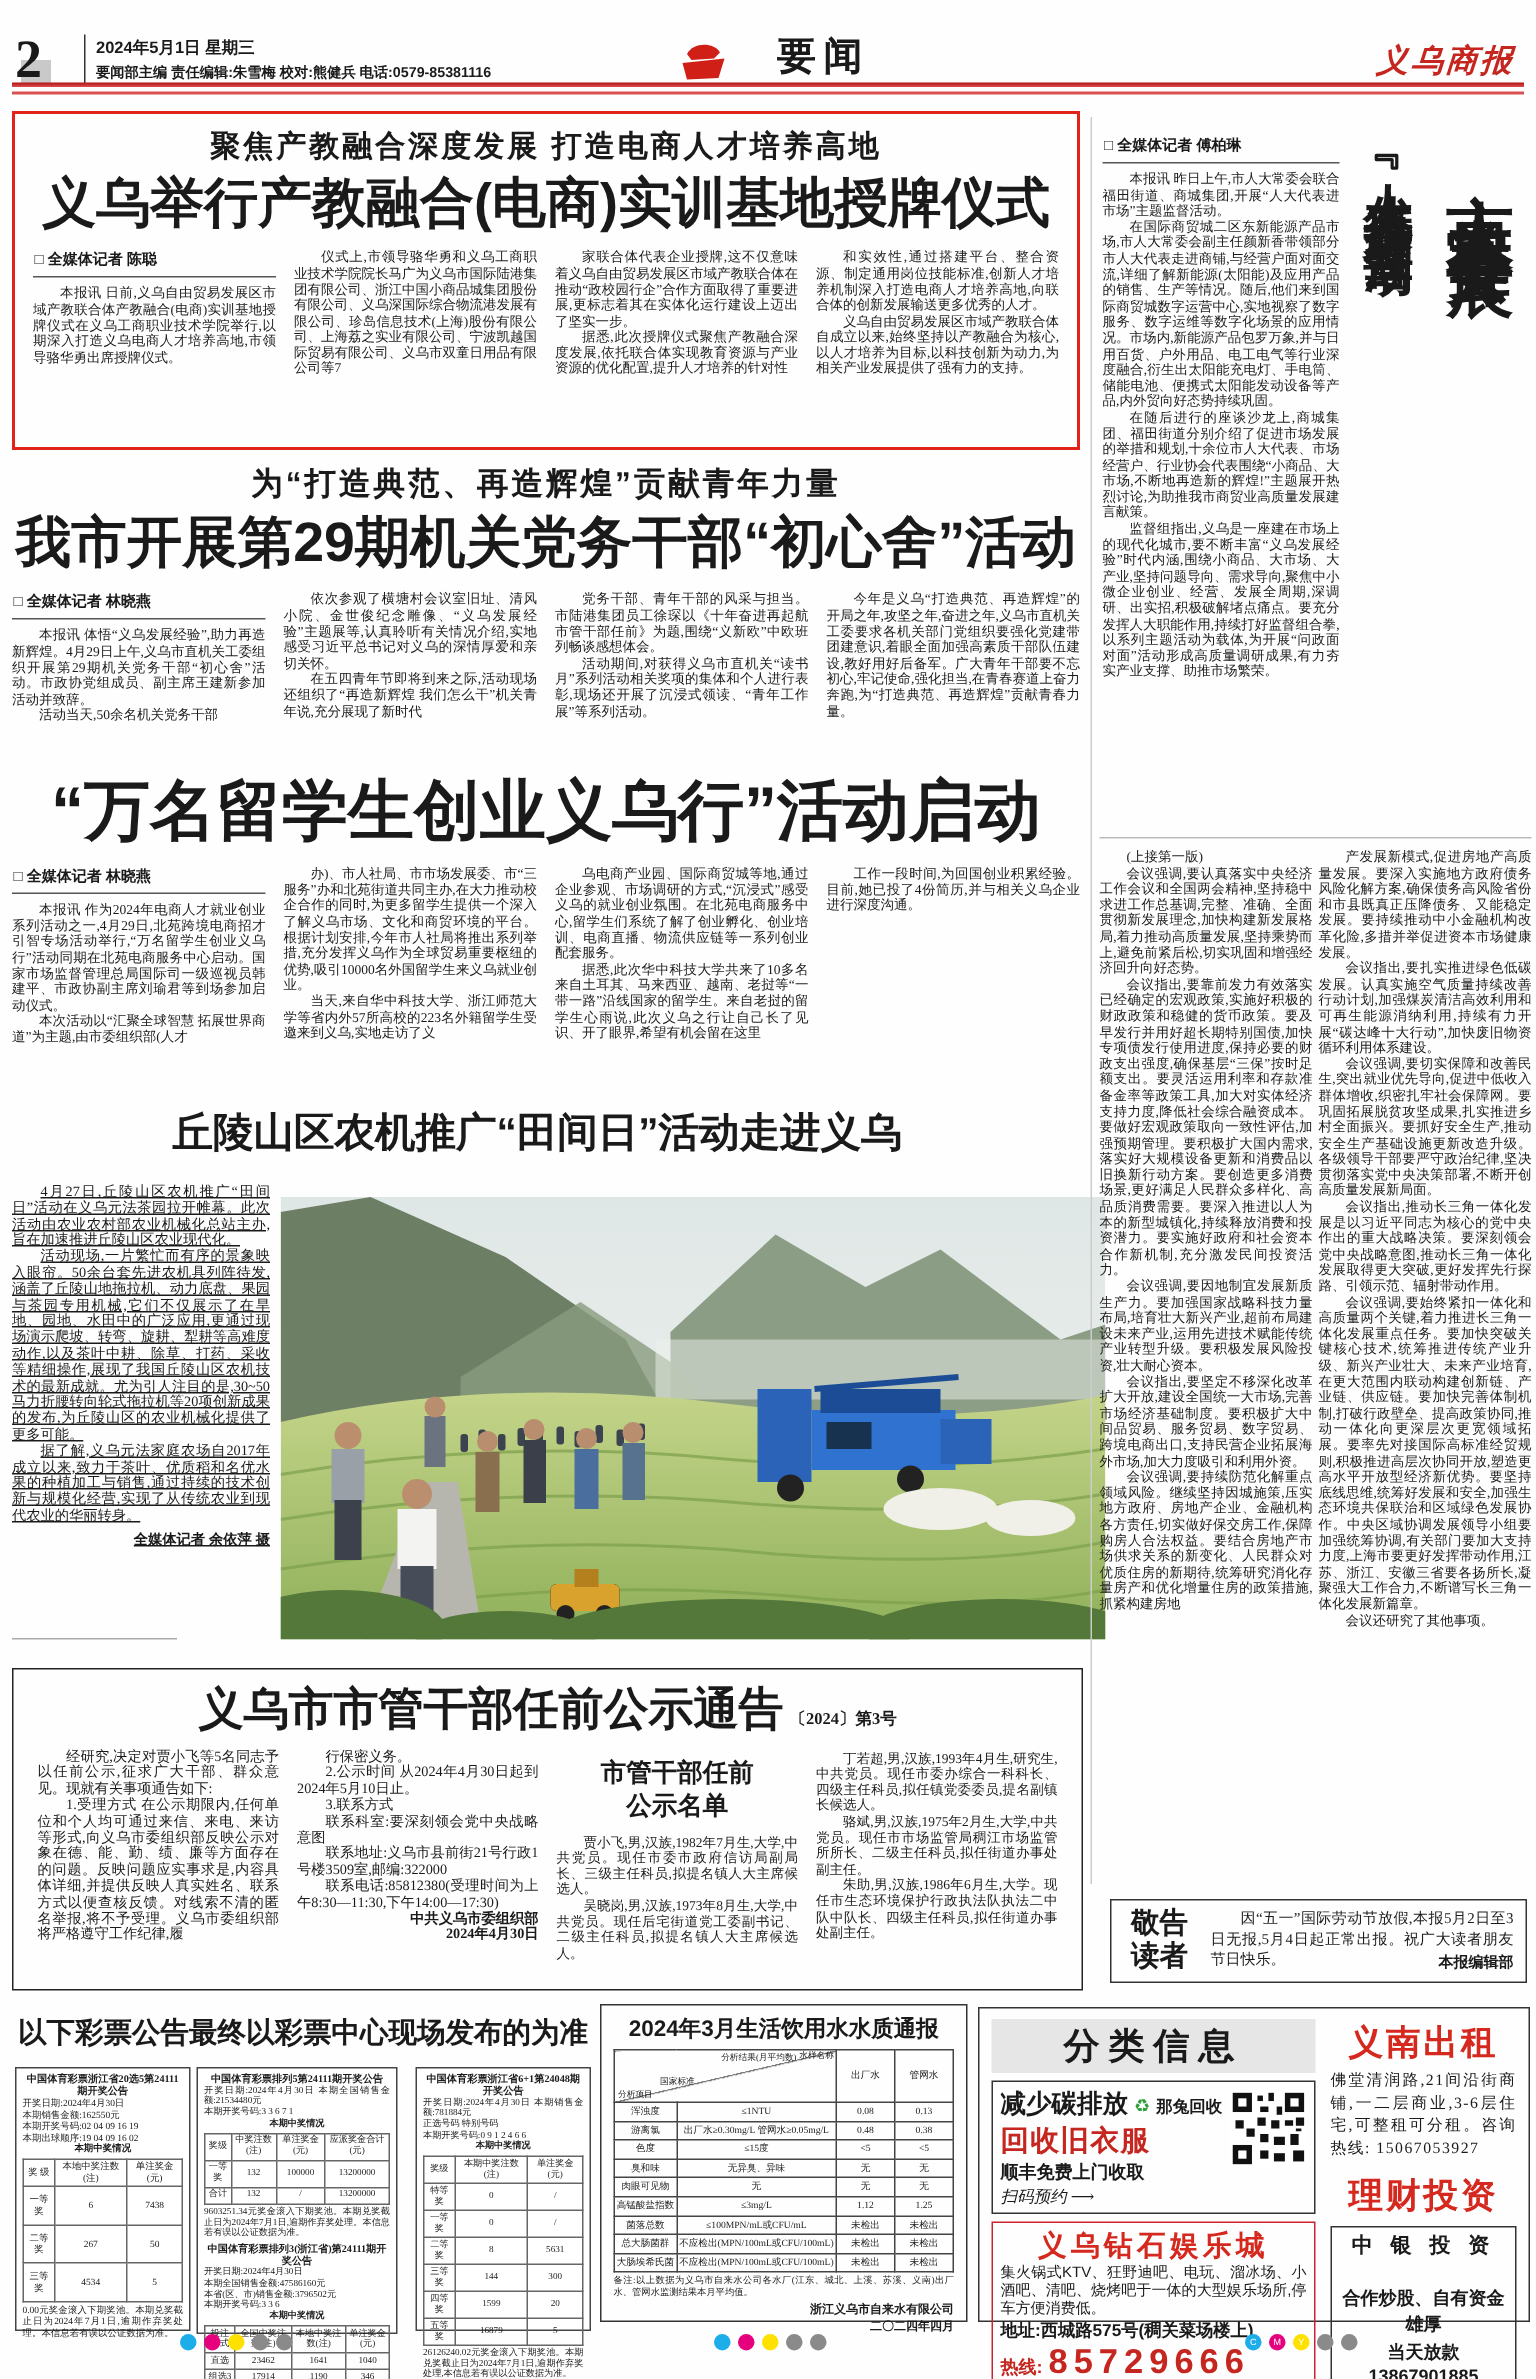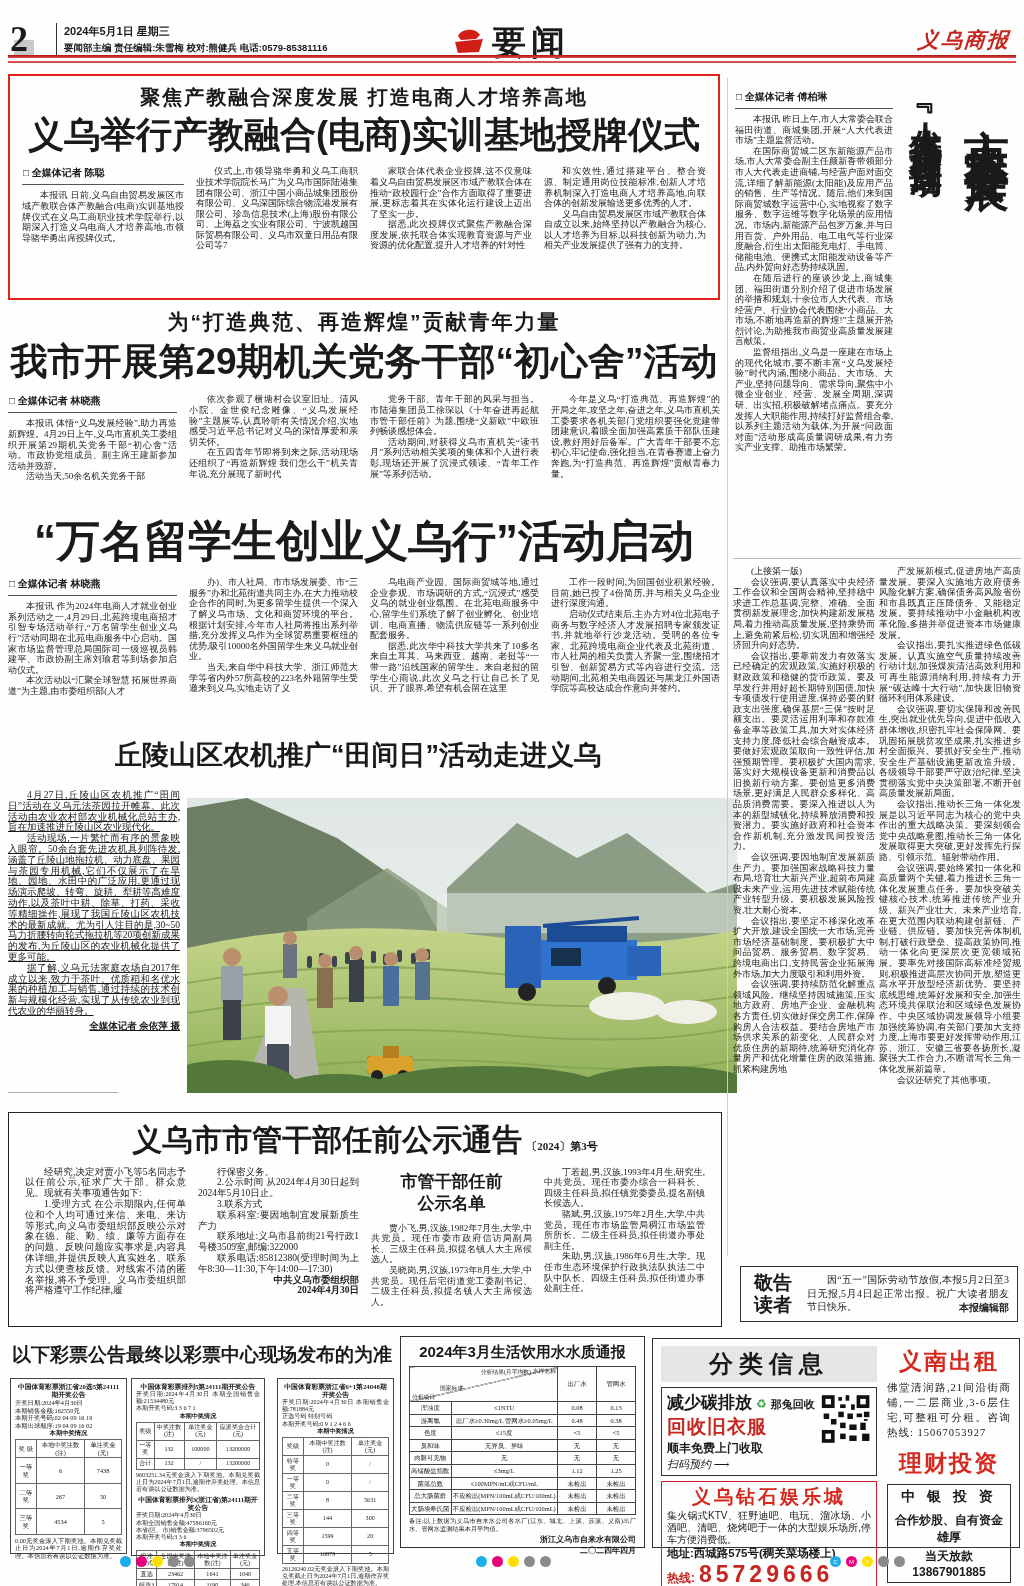--- a/index.html
+++ b/index.html
@@ -52,21 +52,21 @@
   <div class="abs" style="left:56px;top:23px;width:1px;height:34px;background:#333;"></div>
   <div class="abs sans" style="left:64px;top:24px;font-size:11px;font-weight:bold;">2024年5月1日  星期三</div>
   <div class="abs sans" style="left:64px;top:42px;font-size:9.5px;font-weight:bold;">要闻部主编  责任编辑:朱雪梅  校对:熊健兵  电话:0579-85381116</div>
 
   <div class="abs" style="left:452px;top:26px;">
     <svg width="34" height="30" viewBox="0 0 34 30">
       <path d="M6 10 C10 2 24 2 28 9 L24 13 L9 14 Z" fill="#cf1f17"></path>
       <path d="M3 16 L31 13 L27 26 L6 27 Z" fill="#cf1f17"></path>
     </svg>
   </div>
-  <div class="abs sans" style="left:492px;top:20px;font-size:34px;font-weight:bold;letter-spacing:5px;text-align:right;">要闻</div>
+  <div class="abs sans" style="left:518px;top:20px;font-size:26px;font-weight:bold;letter-spacing:5px;text-align:right;">要闻</div>
   <div class="abs serif red" style="left:918px;top:26px;font-size:21px;font-weight:bold;font-style:italic;transform:skewX(-4deg);letter-spacing:2px;">义乌商报</div>
 
   <div class="abs rule-red" style="left:8px;top:55px;width:1008px;height:3px;"></div>
   <div class="abs" style="left:8px;top:61px;width:1008px;height:1.5px;background:#d95050;"></div>
 
   <div class="abs" style="left:8px;top:74px;width:712px;height:226px;border:2.5px solid #e2231a;padding:8px 12px 0 12px;box-sizing:border-box;">
     <div class="sans ctr kicker" style="font-size:20px;">聚焦产教融合深度发展  打造电商人才培养高地</div>
     <div class="sans ctr headline" style="font-size:36px;margin-top:4px;">义乌举行产教融合(电商)实训基地授牌仪式</div>
     <div class="cols bodytext" style="margin-top:9px;">
       <div class="col">
@@ -144,21 +144,20 @@
         </div>
       <div class="col" style="padding-top:2px;">
           <div>
             <p>乌电商产业园、国际商贸城等地,通过企业参观、市场调研的方式,“沉浸式”感受义乌的就业创业氛围。在北苑电商服务中心,留学生们系统了解了创业孵化、创业培训、电商直播、物流供应链等一系列创业配套服务。</p>
             <p>据悉,此次华中科技大学共来了10多名来自土耳其、马来西亚、越南、老挝等“一带一路”沿线国家的留学生。来自老挝的留学生心雨说,此次义乌之行让自己长了见识、开了眼界,希望有机会留在这里</p>
           </div>
         </div>
       <div class="col" style="padding-top:2px;">
           <div>
             <p>工作一段时间,为回国创业积累经验。目前,她已投了4份简历,并与相关义乌企业进行深度沟通。</p>
-            <p>启动仪式结束后,主办方对4位北苑电子商务与数字经济人才发展招聘专家颁发证书,并就地举行沙龙活动。受聘的各位专家、北苑跨境电商企业代表及北苑街道、市人社局的相关负责人齐聚一堂,围绕招才引智、创新贸易方式等内容进行交流。活动期间,北苑相关电商园还与黑龙江外国语学院等高校达成合作意向并签约。</p>
           </div>
         </div>
     </div>
   </div>
 
   <div class="abs" style="left:8px;top:740px;width:729px;height:356px;">
     <div class="sans ctr headline" style="font-size:27px;width:700px;">丘陵山区农机推广“田间日”活动走进义乌</div>
     <div class="abs bodytext kai" style="left:0;top:50px;width:172px;text-decoration:underline;">
       <div>
           <p>4月27日,丘陵山区农机推广“田间日”活动在义乌元法茶园拉开帷幕。此次活动由农业农村部农业机械化总站主办,旨在加速推进丘陵山区农业现代化。</p>
@@ -314,21 +313,21 @@
           <div>
             <p>经研究,决定对贾小飞等5名同志予以任前公示,征求广大干部、群众意见。现就有关事项通告如下:</p>
             <p>1.受理方式 在公示期限内,任何单位和个人均可通过来信、来电、来访等形式,向义乌市委组织部反映公示对象在德、能、勤、绩、廉等方面存在的问题。反映问题应实事求是,内容具体详细,并提供反映人真实姓名、联系方式以便查核反馈。对线索不清的匿名举报,将不予受理。义乌市委组织部将严格遵守工作纪律,履</p>
           </div>
         </div>
       <div class="col kai gz-c2">
           <div class="gz-c2">
             <p>行保密义务。</p>
             <p>2.公示时间 从2024年4月30日起到2024年5月10日止。</p>
             <p>3.联系方式</p>
-            <p>联系科室:要因地制宜发展新质生产力</p>
+            <p>联系科室:要深刻领会党中央战略意图</p>
             <p>联系地址:义乌市县前街21号行政1号楼3509室,邮编:322000</p>
             <p>联系电话:85812380(受理时间为上午8:30—11:30,下午14:00—17:30)</p>
             <p>中共义乌市委组织部</p>
             <p>2024年4月30日</p>
           </div>
         </div>
       <div class="col">
         <div class="sans ctr" style="font-size:17px;font-weight:bold;line-height:22px;white-space:pre-line;margin:4px 0 8px 0;">市管干部任前
 公示名单</div>
         <div>
@@ -634,21 +633,21 @@
           <span class="sans red" style="font-size:23px;font-weight:bold;letter-spacing:4px;">85729666</span>
         </div>
       </div>
     </div>
     <div style="flex:1;">
       <div class="adtitle" style="font-size:23px;letter-spacing:2px;">义南出租</div>
       <p class="serif" style="font-size:10.5px;line-height:15px;letter-spacing:1px;text-align:justify;margin-top:3px;">佛堂清润路,21间沿街商铺,一二层商业,3-6层住宅,可整租可分租。咨询热线: 15067053927</p>
       <div class="adtitle" style="font-size:23px;letter-spacing:2px;margin-top:8px;">理财投资</div>
       <div style="border:1.4px solid #333;margin-top:5px;padding:3px 4px;">
         <div class="sans ctr" style="font-size:14px;font-weight:bold;letter-spacing:4px;">中 银 投 资</div>
-        <div class="sans ctr" style="font-size:12px;font-weight:bold;margin-top:6px;">合作炒股、自有资金雄厚</div>
+        <div class="sans ctr" style="font-size:12px;font-weight:bold;margin-top:18px;">合作炒股、自有资金雄厚</div>
         <div class="sans ctr" style="font-size:12px;font-weight:bold;margin-top:2px;">当天放款13867901885</div>
       </div>
     </div>
   </div>
 
   <div class="abs dots" style="left:120px;top:1556px;">
       <span class="dot" style="background: rgb(29, 174, 233);"></span>
       <span class="dot" style="background: rgb(230, 0, 126);"></span>
       <span class="dot" style="background: rgb(255, 225, 0);"></span>
       <span class="dot" style="background: rgb(138, 138, 138);"></span>

